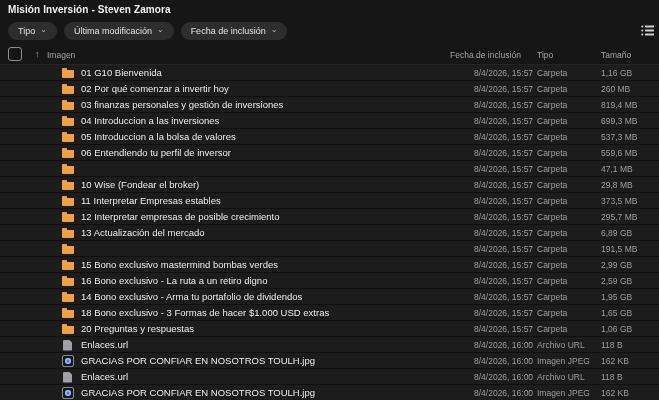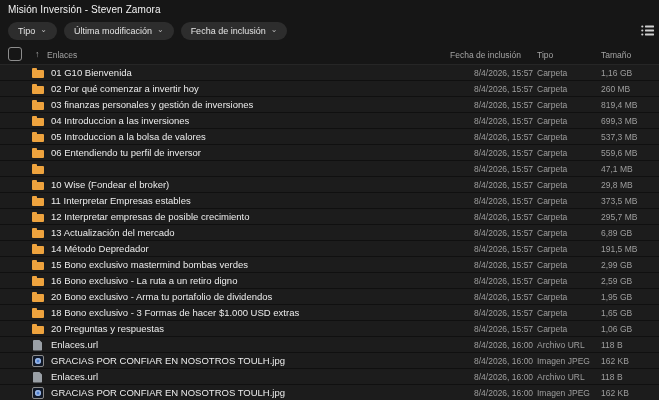--- a/index.html
+++ b/index.html
@@ -4,21 +4,21 @@
 <style>
   html,body{margin:0;padding:0;}
   body{
     width:659px;height:400px;position:relative;overflow:hidden;
     background:#161616;
     font-family:"Liberation Sans", sans-serif;
     -webkit-font-smoothing:antialiased;
   }
   .titlebar{
     position:absolute;top:4px;left:8px;
-    font-size:10px;font-weight:normal;color:#f2f2f2;letter-spacing:.1px;
+    font-size:10px;font-weight:bold;color:#f2f2f2;letter-spacing:.1px;
   }
   .chips{position:absolute;top:22px;left:8px;display:flex;gap:7px;}
   .chip{
     height:18px;display:flex;align-items:center;gap:5px;
     background:#2d2d2d;border-radius:9px;padding:0 10px;
     font-size:9px;color:#e3e3e3;cursor:pointer;
   }
   .chev{font-size:8px;color:#b8b8b8;line-height:1;transform:translateY(-1px);}
   .view-toggle{
     position:absolute;top:23px;right:4px;width:16px;height:14px;
@@ -35,21 +35,21 @@
   }
   .sort-arrow{position:absolute;left:35px;top:3px;font-size:9px;color:#a3a3a3;}
   .h-name{position:absolute;left:47px;top:4px;}
   .h-date{position:absolute;left:450px;top:4px;}
   .h-type{position:absolute;left:537px;top:4px;}
   .h-size{position:absolute;left:601px;top:4px;}
   .rows{position:absolute;top:65px;left:0;right:0;}
   .row{
     position:relative;height:16px;box-sizing:border-box;
     display:flex;align-items:center;
-    background:#1c1c1c;border-bottom:1px solid #101010;cursor:pointer;
+    background:#1c1c1c;border-bottom:1px solid #101010;cursor:pointer;padding-left:30px;
   }
   .row-icon{margin-left:32px;width:12px;height:12px;position:relative;flex:none;}
   .icon-folder::after{
     content:"";position:absolute;left:0;top:3px;width:12px;height:8px;
     background:var(--folder-color,#eea33e);border-radius:1px;
   }
   .icon-folder::before{
     content:"";position:absolute;left:0;top:1px;width:5px;height:3px;
     background:var(--folder-color,#eea33e);border-radius:1px 1px 0 0;
   }
@@ -105,21 +105,21 @@
         <rect x="4" y="4.6" width="9" height="1.8" rx="0.4"></rect>
       <circle cx="1.3" cy="9.5" r="1.1"></circle>
         <rect x="4" y="8.6" width="9" height="1.8" rx="0.4"></rect>
     </g>
   </svg>
 </div>
 
 <div class="list-header">
   <div class="checkbox"></div>
   <span class="sort-arrow">↑</span>
-  <span class="h-name">Enlaces</span>
+  <span class="h-name">Imagen</span>
   <span class="h-date">Fecha de inclusión</span>
   <span class="h-type">Tipo</span>
   <span class="h-size">Tamaño</span>
 </div>
 
 <div class="rows">
     <div class="row">
     <span class="row-icon icon-folder"></span>
     <span class="c-name">01 G10 Bienvenida</span>
     <span class="c-date">8/4/2026, 15:57</span>
@@ -190,42 +190,41 @@
   </div>
     <div class="row">
     <span class="row-icon icon-folder"></span>
     <span class="c-name">13 Actualización del mercado</span>
     <span class="c-date">8/4/2026, 15:57</span>
     <span class="c-type">Carpeta</span>
     <span class="c-size">6,89 GB</span>
   </div>
     <div class="row">
     <span class="row-icon icon-folder"></span>
-    <span class="c-name">14 Método Depredador</span>
     <span class="c-date">8/4/2026, 15:57</span>
     <span class="c-type">Carpeta</span>
     <span class="c-size">191,5 MB</span>
   </div>
     <div class="row">
     <span class="row-icon icon-folder"></span>
     <span class="c-name">15 Bono exclusivo mastermind bombas verdes</span>
     <span class="c-date">8/4/2026, 15:57</span>
     <span class="c-type">Carpeta</span>
     <span class="c-size">2,99 GB</span>
   </div>
     <div class="row">
     <span class="row-icon icon-folder"></span>
     <span class="c-name">16 Bono exclusivo - La ruta a un retiro digno</span>
     <span class="c-date">8/4/2026, 15:57</span>
     <span class="c-type">Carpeta</span>
     <span class="c-size">2,59 GB</span>
   </div>
     <div class="row">
     <span class="row-icon icon-folder"></span>
-    <span class="c-name">20 Bono exclusivo - Arma tu portafolio de dividendos</span>
+    <span class="c-name">14 Bono exclusivo - Arma tu portafolio de dividendos</span>
     <span class="c-date">8/4/2026, 15:57</span>
     <span class="c-type">Carpeta</span>
     <span class="c-size">1,95 GB</span>
   </div>
     <div class="row">
     <span class="row-icon icon-folder"></span>
     <span class="c-name">18 Bono exclusivo - 3 Formas de hacer $1.000 USD extras</span>
     <span class="c-date">8/4/2026, 15:57</span>
     <span class="c-type">Carpeta</span>
     <span class="c-size">1,65 GB</span>

